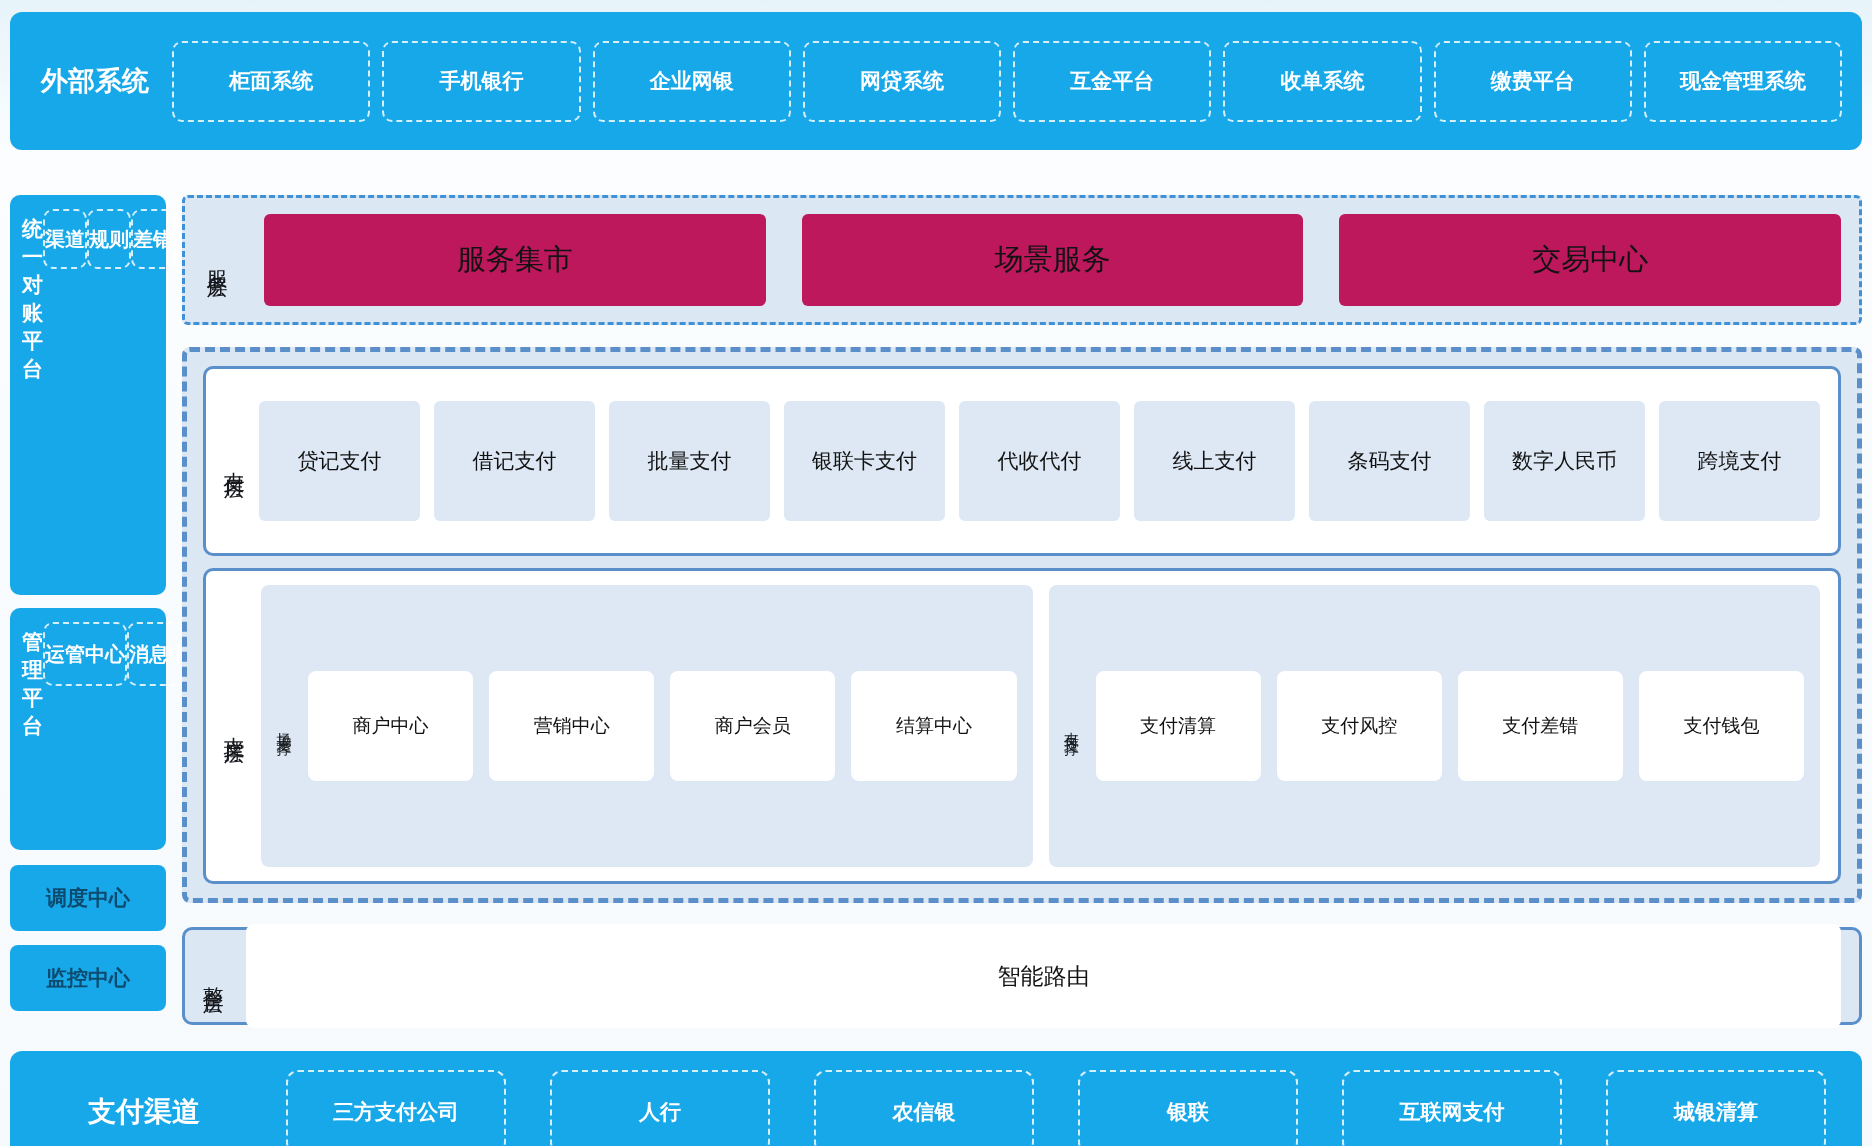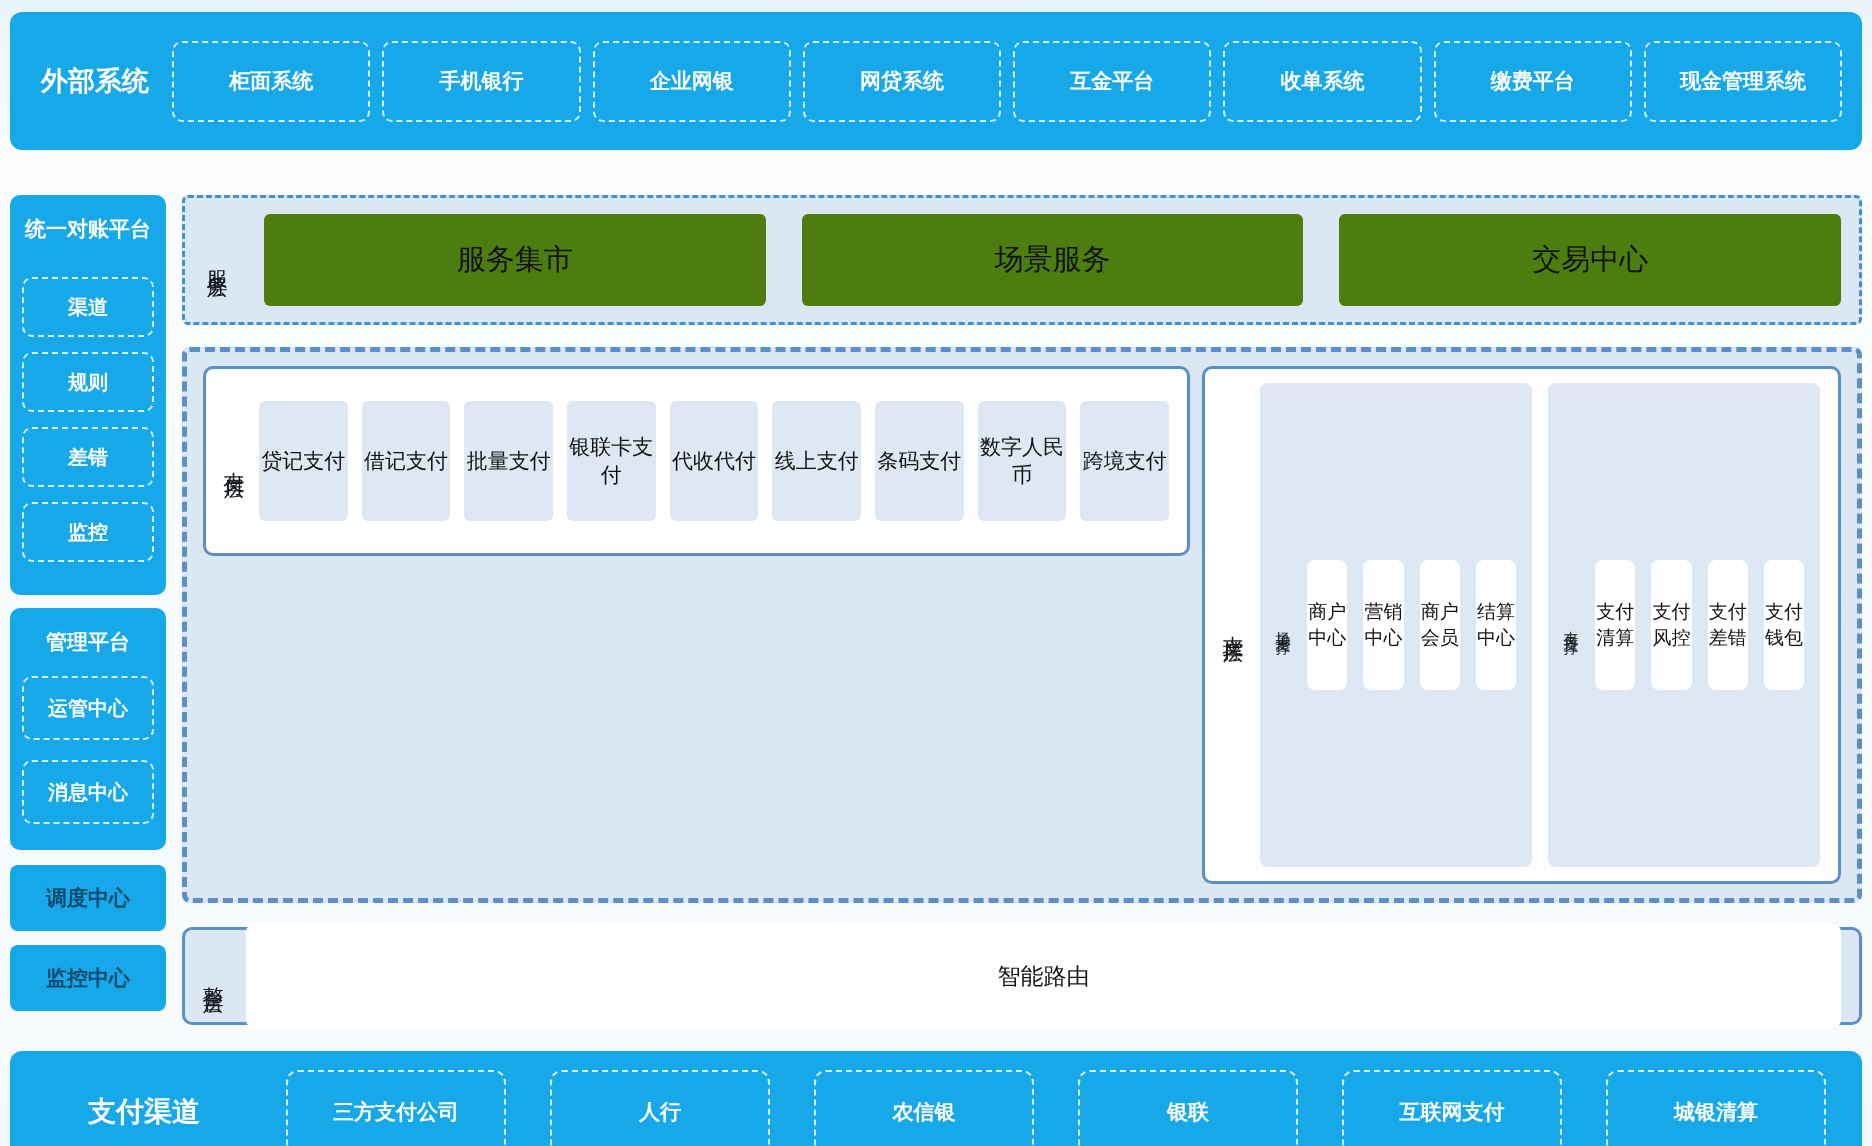--- a/index.html
+++ b/index.html
@@ -26,21 +26,21 @@
   .hbar .bar-item { height: 81px; font-size: 21px; }
   .bbar { height: 122px; padding: 0 36px; gap: 44px; margin-top: 26px; }
   .bbar .bar-label { width: 196px; font-size: 28px; }
   .bbar .bar-item { height: 84px; font-size: 21px; border-radius: 12px; }
 
   
   .middle { flex: 1; display: flex; }
   .sidebar { width: 156px; flex: none; margin-right: 16px; padding-top: 25px; }
   .side-panel {
     background:#17a8ea; border-radius: 10px; color:#fff;
-    display:flex; flex-direction: column; padding: 14px 12px 16px 12px;
+    display:flex; flex-direction: row; padding: 14px 12px 16px 12px;
   }
   .side-title { text-align:center; font-weight:bold; font-size:21px; padding: 6px 0 0 0; }
   .side-item {
     border: 2px dashed rgba(255,255,255,.82); border-radius: 10px;
     height: 60px; flex:none; display:flex; align-items:center; justify-content:center;
     font-size: 20px; font-weight: bold;
   }
   .recon { height: 400px; margin-bottom: 13px; }
   .recon .side-title { margin-bottom: 34px; }
   .recon .side-item { margin-bottom: 15px; }
@@ -62,47 +62,47 @@
   }
   .vlabel.small { font-size: 15px; letter-spacing: 3px; color:#1a1d21; }
 
   .layer-service {
     height: 130px; flex:none;
     border: 3px dashed #4090d8; border-radius: 6px; background: #dce7f4;
     display: flex; align-items: center; padding: 10px 18px 10px 22px; gap: 36px;
     margin-bottom: 22px;
   }
   .service-box {
-    flex: 1; height: 92px; background: #4d7c0f; border-radius: 6px;
+    flex: 1; height: 92px; background: #be185d; border-radius: 6px;
     display:flex; align-items:center; justify-content:center;
     font-size: 29px; color: #121212;
   }
 
   .dashed-wrap {
     flex: 1; border: 5px dashed #5b8fc9; border-radius: 8px; background: #dce7f4;
-    padding: 14px 16px; display: flex; gap: 12px;
+    padding: 14px 16px; display: flex; flex-direction: column; gap: 12px;
     margin-bottom: 24px; min-height: 0;
   }
   .inner-panel {
     border: 3px solid #5b8fc9; border-radius: 10px; background: #fff;
     display: flex; align-items: center; padding: 14px 18px; gap: 16px; min-height:0;
   }
   .payment { height: 190px; flex: none; gap: 14px; }
   .pay-box {
     flex: 1; height: 120px; background: #dde8f4; border-radius: 6px;
     display:flex; align-items:center; justify-content:center;
     font-size: 21px; color: #121212; text-align:center;
   }
   .support { flex: 1; }
   .sup-group {
     flex: 1; align-self: stretch; background: #dde8f4; border-radius: 8px;
     display: flex; align-items: center; padding: 14px 16px; gap: 16px; min-width:0;
   }
   .sup-box {
-    flex: 1; height: 130px; background: #fff; border-radius: 8px;
+    flex: 1; height: 110px; background: #fff; border-radius: 8px;
     display:flex; align-items:center; justify-content:center;
     font-size: 19px; color: #121212; text-align:center;
   }
 
   .layer-integration {
     height: 98px; flex: none;
     border: 3px solid #5b8fc9; border-radius: 10px; background: #dce7f4;
     display: flex; align-items: center; padding: 12px 18px; gap: 22px;
   }
   .int-box {

